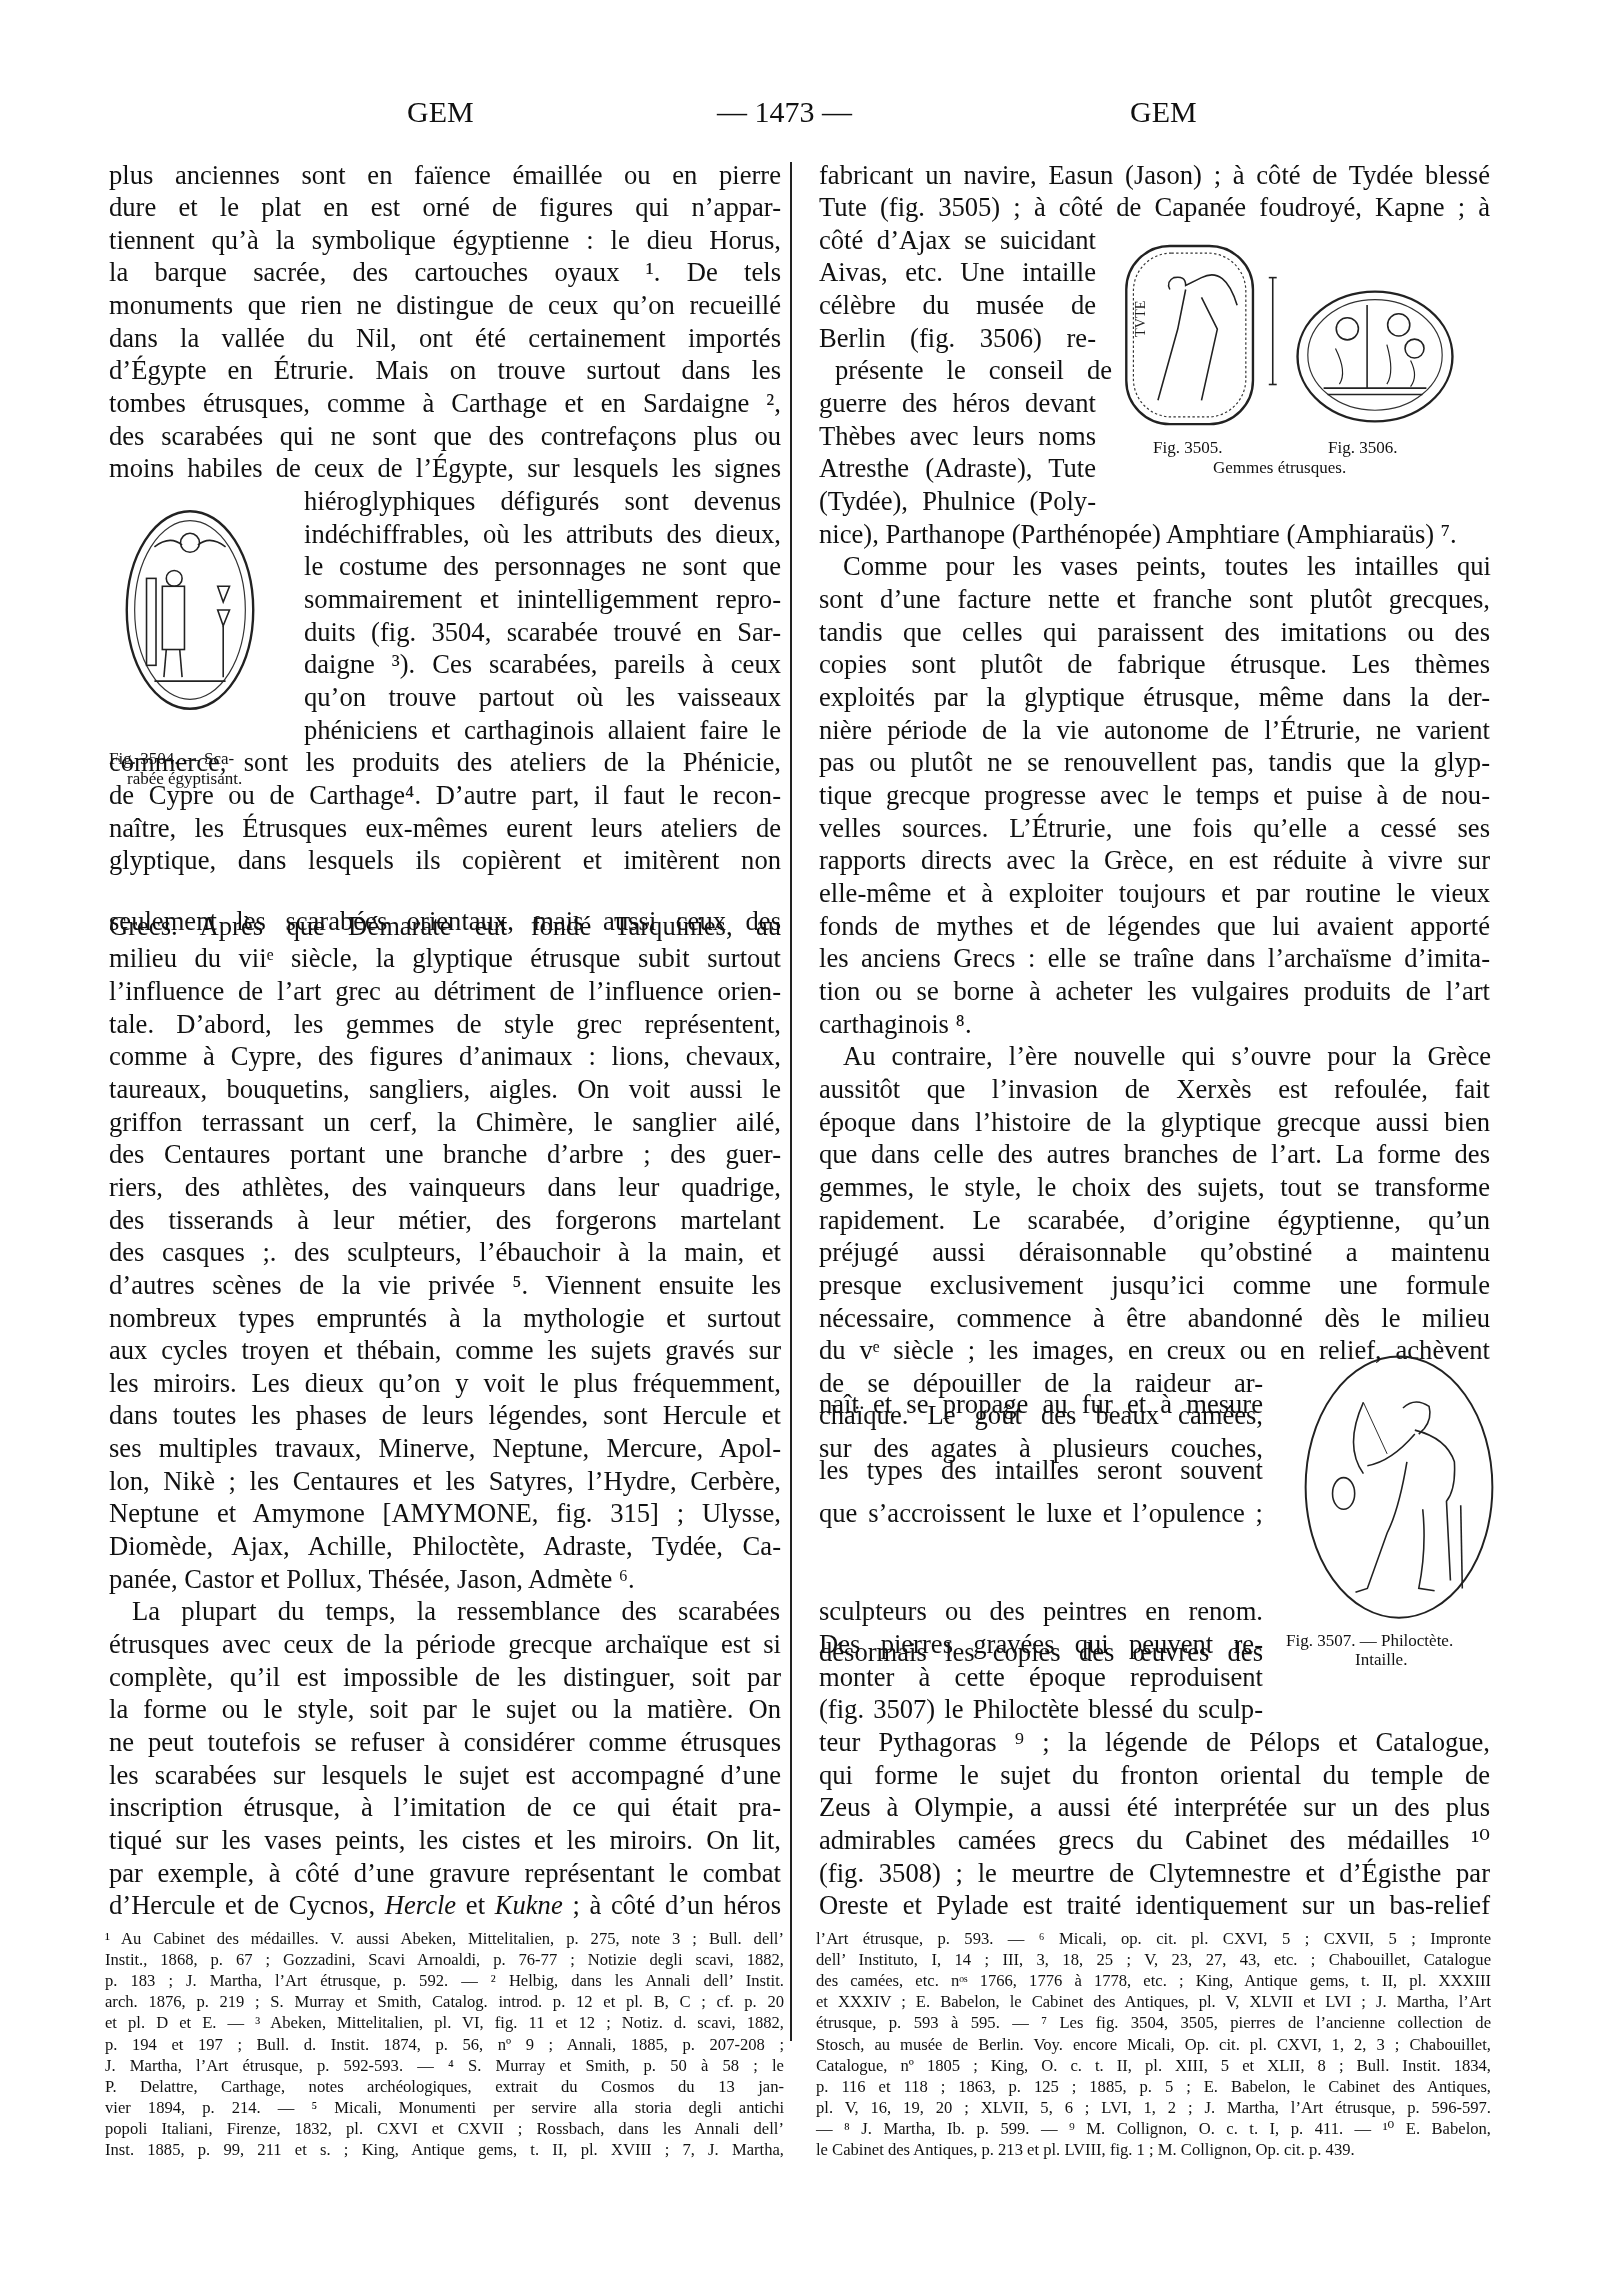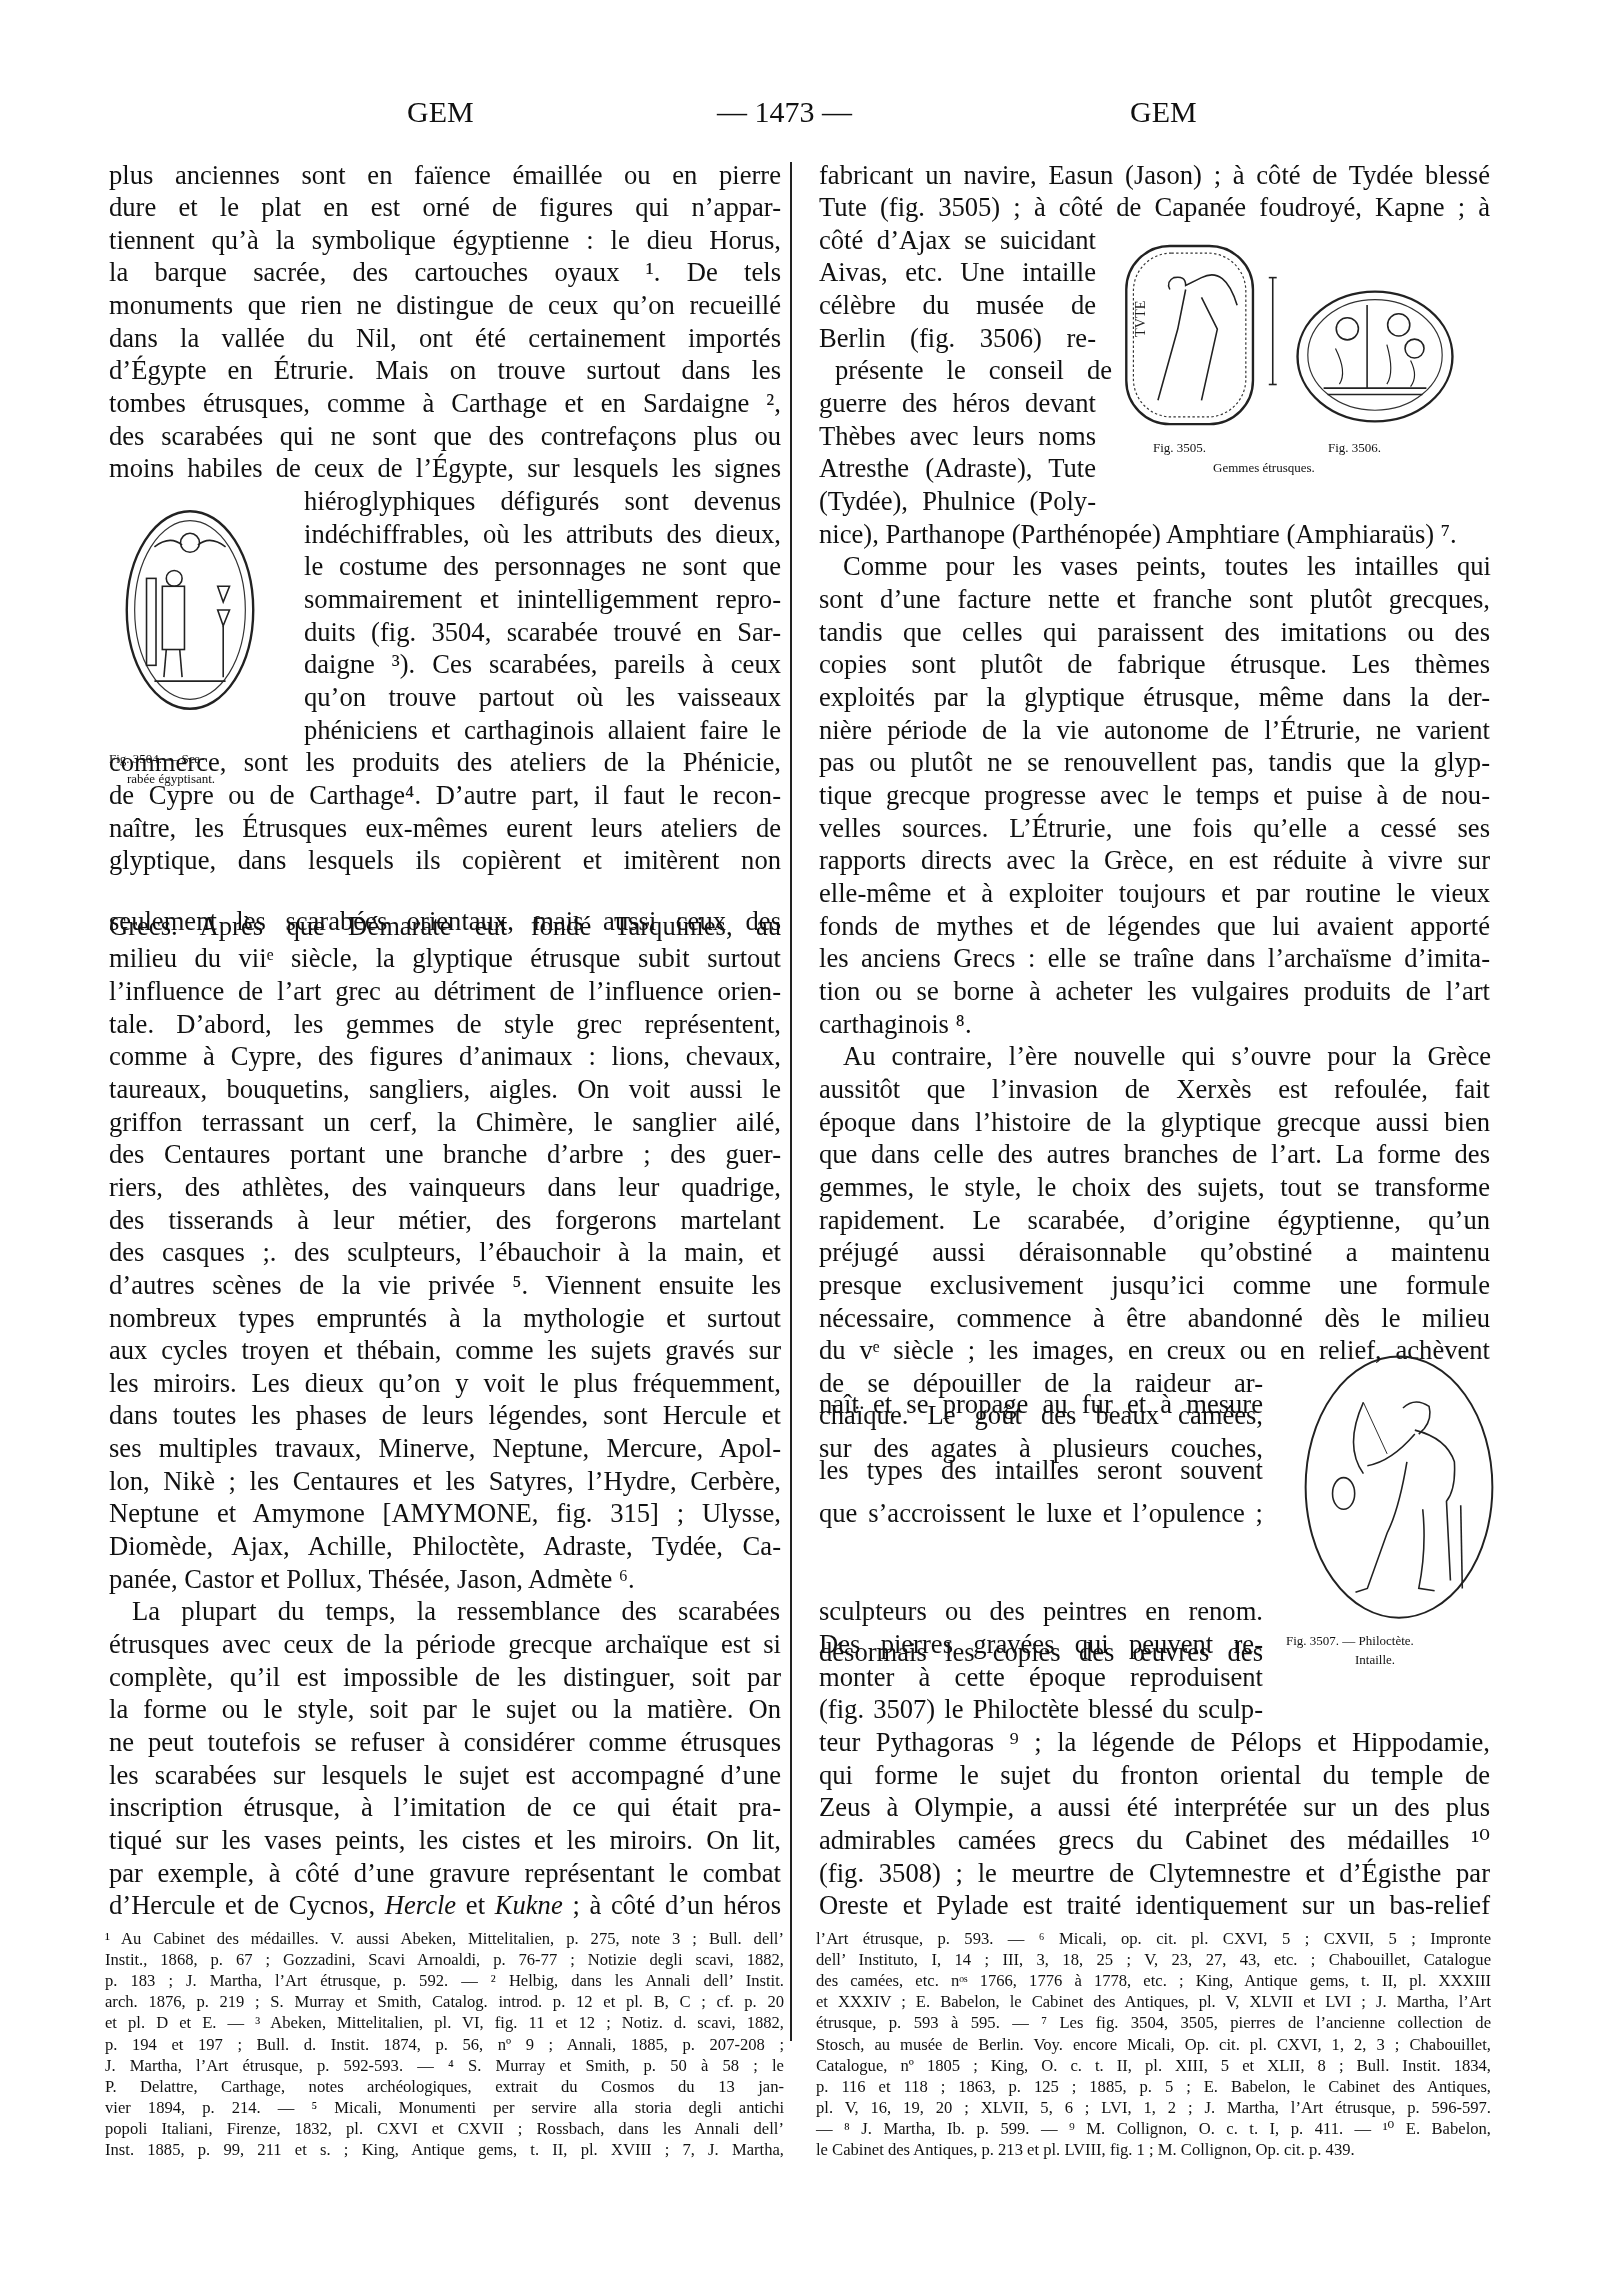--- a/index.html
+++ b/index.html
@@ -6,21 +6,21 @@
   body { width: 1623px; height: 2295px; position: relative; overflow: hidden;
          font-family: "Liberation Serif", "DejaVu Serif", serif; color: #111; }
   .hdr { position: absolute; top: 95px; font-size: 30px; letter-spacing: 0px; }
   .divider { position: absolute; left: 790px; top: 162px; width: 1.6px; height: 1879px; background: #222; }
   .line { position: absolute; height: 32.5px; font-size: 26.6px; line-height: 32.5px;
           text-align: justify; text-align-last: justify; white-space: nowrap; }
   .line.last { text-align-last: left; }
   .fn { position: absolute; font-size: 16.6px; line-height: 21px; height: 21px;
         text-align: justify; text-align-last: justify; white-space: nowrap; }
   .fn.last { text-align-last: left; }
-  .cap { position: absolute; font-size: 13px; line-height: 19px; white-space: nowrap; }
+  .cap { position: absolute; font-size: 17px; line-height: 19px; white-space: nowrap; }
   i { font-style: italic; }
   svg.fig { position: absolute; }
 </style>
 </head>
 <body>
 
 <div class="hdr" style="left:407px;">GEM</div>
 <div class="hdr" style="left:717px;">— 1473 —</div>
 <div class="hdr" style="left:1130px;">GEM</div>
 
@@ -153,21 +153,21 @@
     <div class="line" style="left: 819px; top: 1399px; width: 444px;">chaïque. Le goût des beaux camées,</div>
     <div class="line" style="left: 819px; top: 1432px; width: 444px;">sur des agates à plusieurs couches,</div>
     <div class="line" style="left: 819px; top: 1388px; width: 444px;">naît et se propage au fur et à mesure</div>
     <div class="line" style="left: 819px; top: 1497px; width: 444px;">que s’accroissent le luxe et l’opulence ;</div>
     <div class="line" style="left: 819px; top: 1454px; width: 444px;">les types des intailles seront souvent</div>
     <div class="line" style="left: 819px; top: 1636px; width: 444px;">désormais les copies des œuvres des</div>
     <div class="line" style="left: 819px; top: 1595px; width: 444px;">sculpteurs ou des peintres en renom.</div>
     <div class="line" style="left: 819px; top: 1628px; width: 444px;">Des pierres gravées qui peuvent re-</div>
     <div class="line" style="left: 819px; top: 1661px; width: 444px;">monter à cette époque reproduisent</div>
     <div class="line" style="left: 819px; top: 1693px; width: 444px;">(fig. 3507) le Philoctète blessé du sculp-</div>
-    <div class="line" style="left: 819px; top: 1726px; width: 671px;">teur Pythagoras ⁹ ; la légende de Pélops et Hippodamie,</div>
+    <div class="line" style="left: 819px; top: 1726px; width: 671px;">teur Pythagoras ⁹ ; la légende de Pélops et Catalogue,</div>
     <div class="line" style="left: 819px; top: 1759px; width: 671px;">qui forme le sujet du fronton oriental du temple de</div>
     <div class="line" style="left: 819px; top: 1791px; width: 671px;">Zeus à Olympie, a aussi été interprétée sur un des plus</div>
     <div class="line" style="left: 819px; top: 1824px; width: 671px;">admirables camées grecs du Cabinet des médailles ¹⁰</div>
     <div class="line" style="left: 819px; top: 1857px; width: 671px;">(fig. 3508) ; le meurtre de Clytemnestre et d’Égisthe par</div>
     <div class="line" style="left: 819px; top: 1889px; width: 671px;">Oreste et Pylade est traité identiquement sur un bas-relief</div>
     <div class="fn" style="left: 816px; top: 1928px; width: 675px;">l’Art étrusque, p. 593. — ⁶ Micali, op. cit. pl. CXVI, 5 ; CXVII, 5 ; Impronte</div>
     <div class="fn" style="left: 816px; top: 1949px; width: 675px;">dell’ Instituto, I, 14 ; III, 3, 18, 25 ; V, 23, 27, 43, etc. ; Chabouillet, Catalogue</div>
     <div class="fn" style="left: 816px; top: 1970px; width: 675px;">des camées, etc. nᵒˢ 1766, 1776 à 1778, etc. ; King, Antique gems, t. II, pl. XXXIII</div>
     <div class="fn" style="left: 816px; top: 1991px; width: 675px;">et XXXIV ; E. Babelon, le Cabinet des Antiques, pl. V, XLVII et LVI ; J. Martha, l’Art</div>
     <div class="fn" style="left: 816px; top: 2012px; width: 675px;">étrusque, p. 593 à 595. — ⁷ Les fig. 3504, 3505, pierres de l’ancienne collection de</div>

